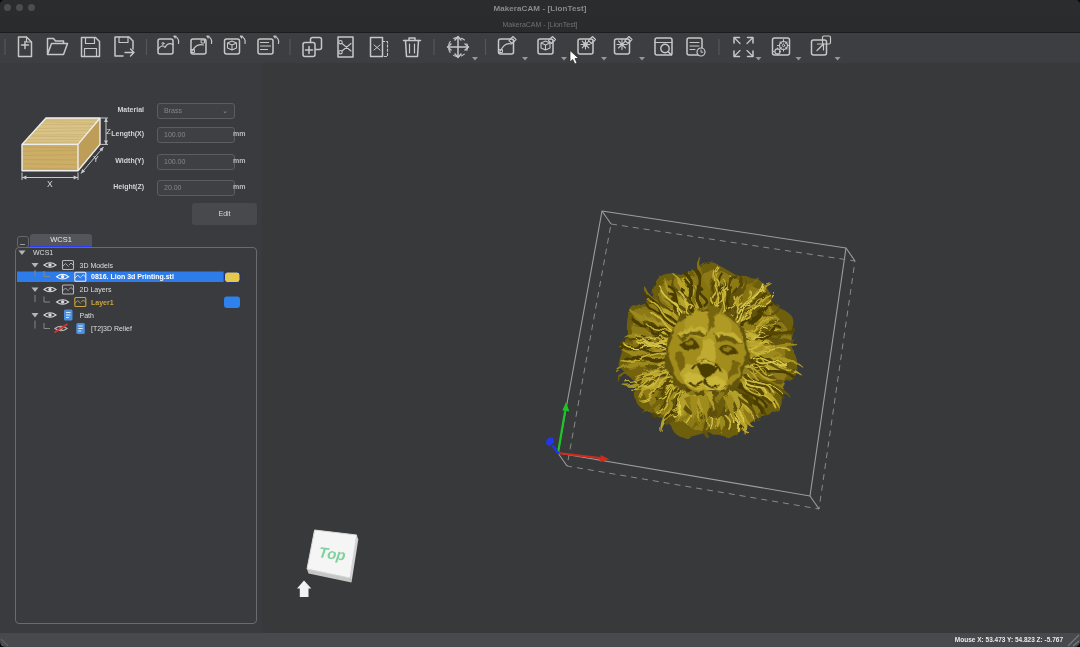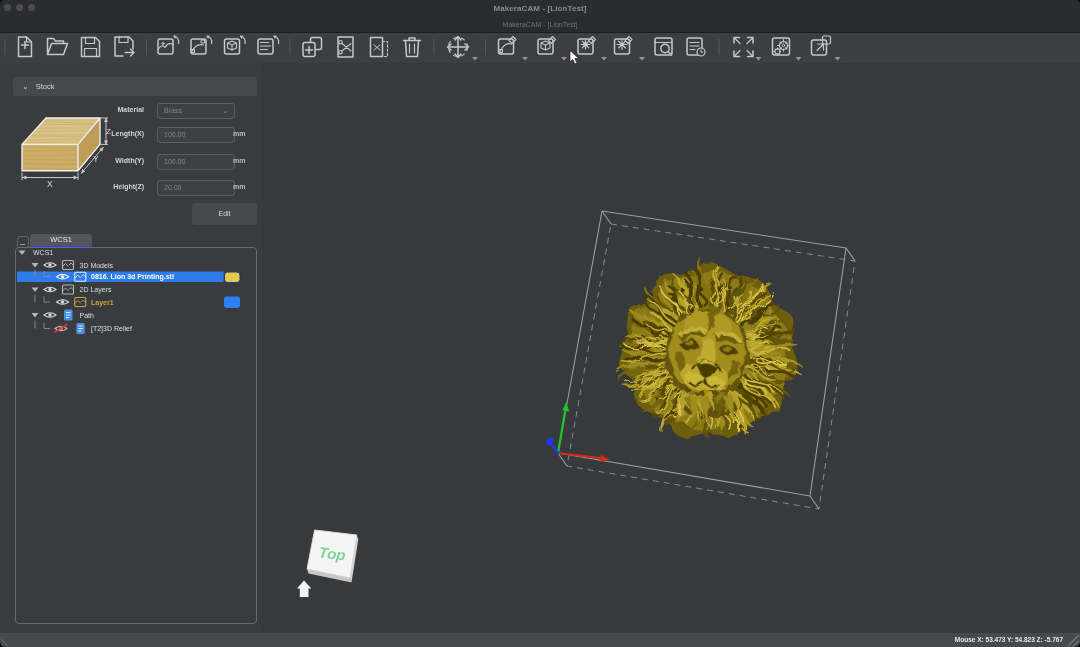--- a/index.html
+++ b/index.html
@@ -181,21 +181,20 @@
       <path d="M522,24 h6 l-3,3.5 z" fill="#96979a"></path>
       <path d="M561,24 h6 l-3,3.5 z" fill="#96979a"></path>
       <path d="M601,24 h6 l-3,3.5 z" fill="#96979a"></path>
       <path d="M639,24 h6 l-3,3.5 z" fill="#96979a"></path>
       <path d="M755.5,24 h6 l-3,3.5 z" fill="#96979a"></path>
       <path d="M795.5,24 h6 l-3,3.5 z" fill="#96979a"></path>
       <path d="M834.5,24 h6 l-3,3.5 z" fill="#96979a"></path>
     </svg>
   </div>
 <div class="abs" id="panel">
-  <div id="stockhdr"><span class="chev">⌄</span>Stock</div>
   <svg width="130" height="140" style="position:absolute;left:0;top:0;">
       <polygon points="22,81.4 46,55 100,55 78,81.4" fill="#d9c386" stroke="none"></polygon>
       <polygon points="22,81.4 78,81.4 78,107.8 22,107.8" fill="#ccae68" stroke="none"></polygon>
       <polygon points="78,81.4 100,55 100,81.4 78,107.8" fill="#bd9d58" stroke="none"></polygon>
       <line x1="23.3" y1="79.4" x2="79.2" y2="79.1" stroke="#c9b172" stroke-width="0.8"></line>
       <line x1="26.0" y1="76.8" x2="81.7" y2="76.3" stroke="#c9b172" stroke-width="0.8"></line>
       <line x1="28.7" y1="73.2" x2="84.1" y2="73.9" stroke="#c9b172" stroke-width="0.8"></line>
       <line x1="31.3" y1="72.0" x2="86.6" y2="71.7" stroke="#c9b172" stroke-width="0.8"></line>
       <line x1="34.0" y1="68.7" x2="89.0" y2="67.6" stroke="#c9b172" stroke-width="0.8"></line>
       <line x1="36.7" y1="65.3" x2="91.4" y2="64.8" stroke="#c9b172" stroke-width="0.8"></line>

